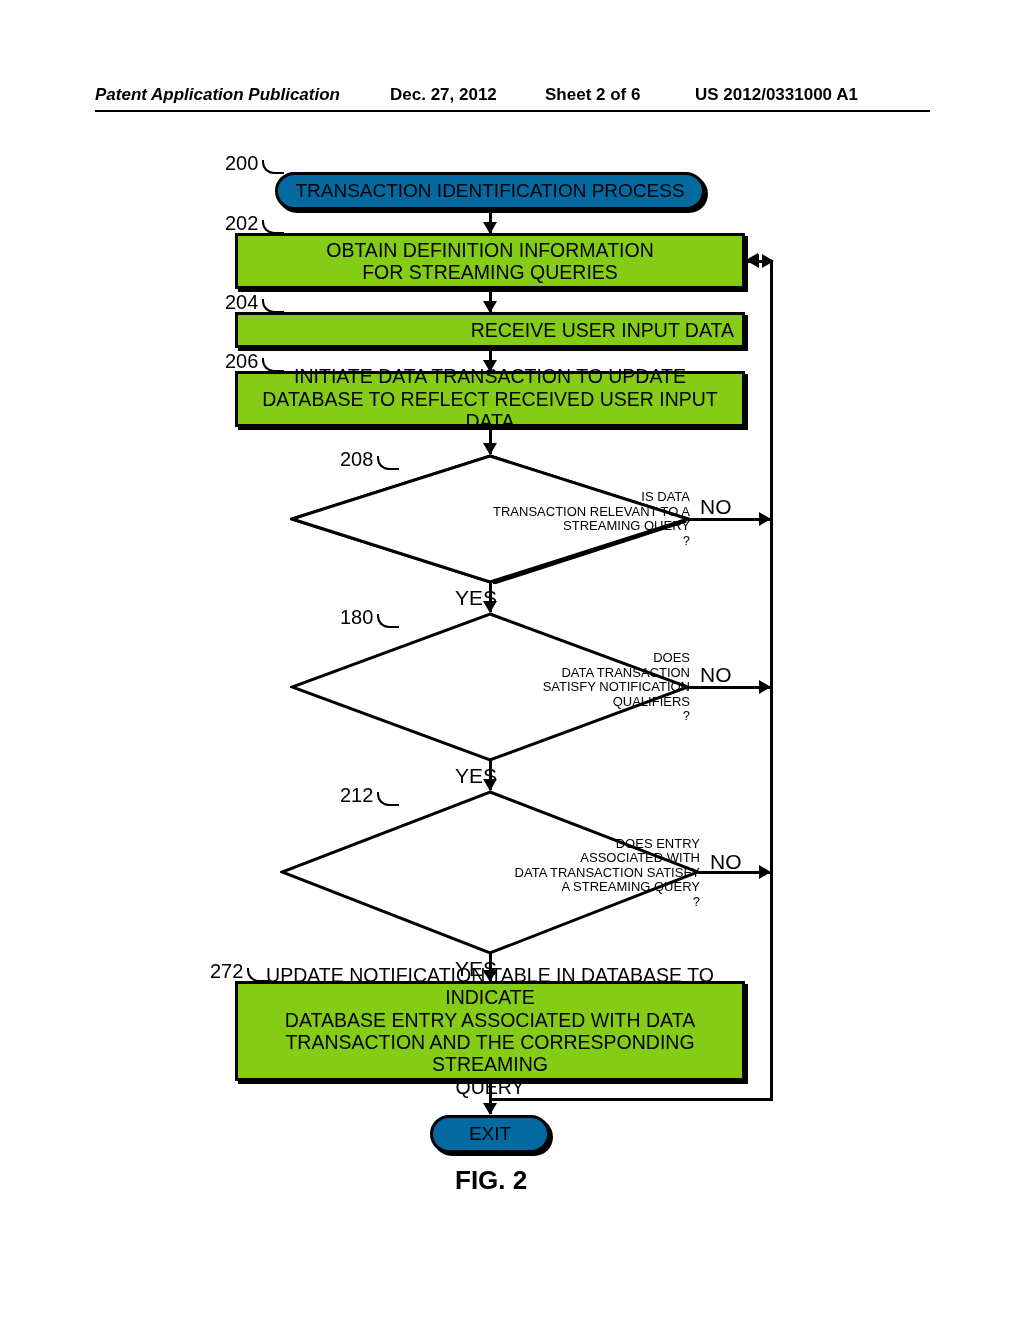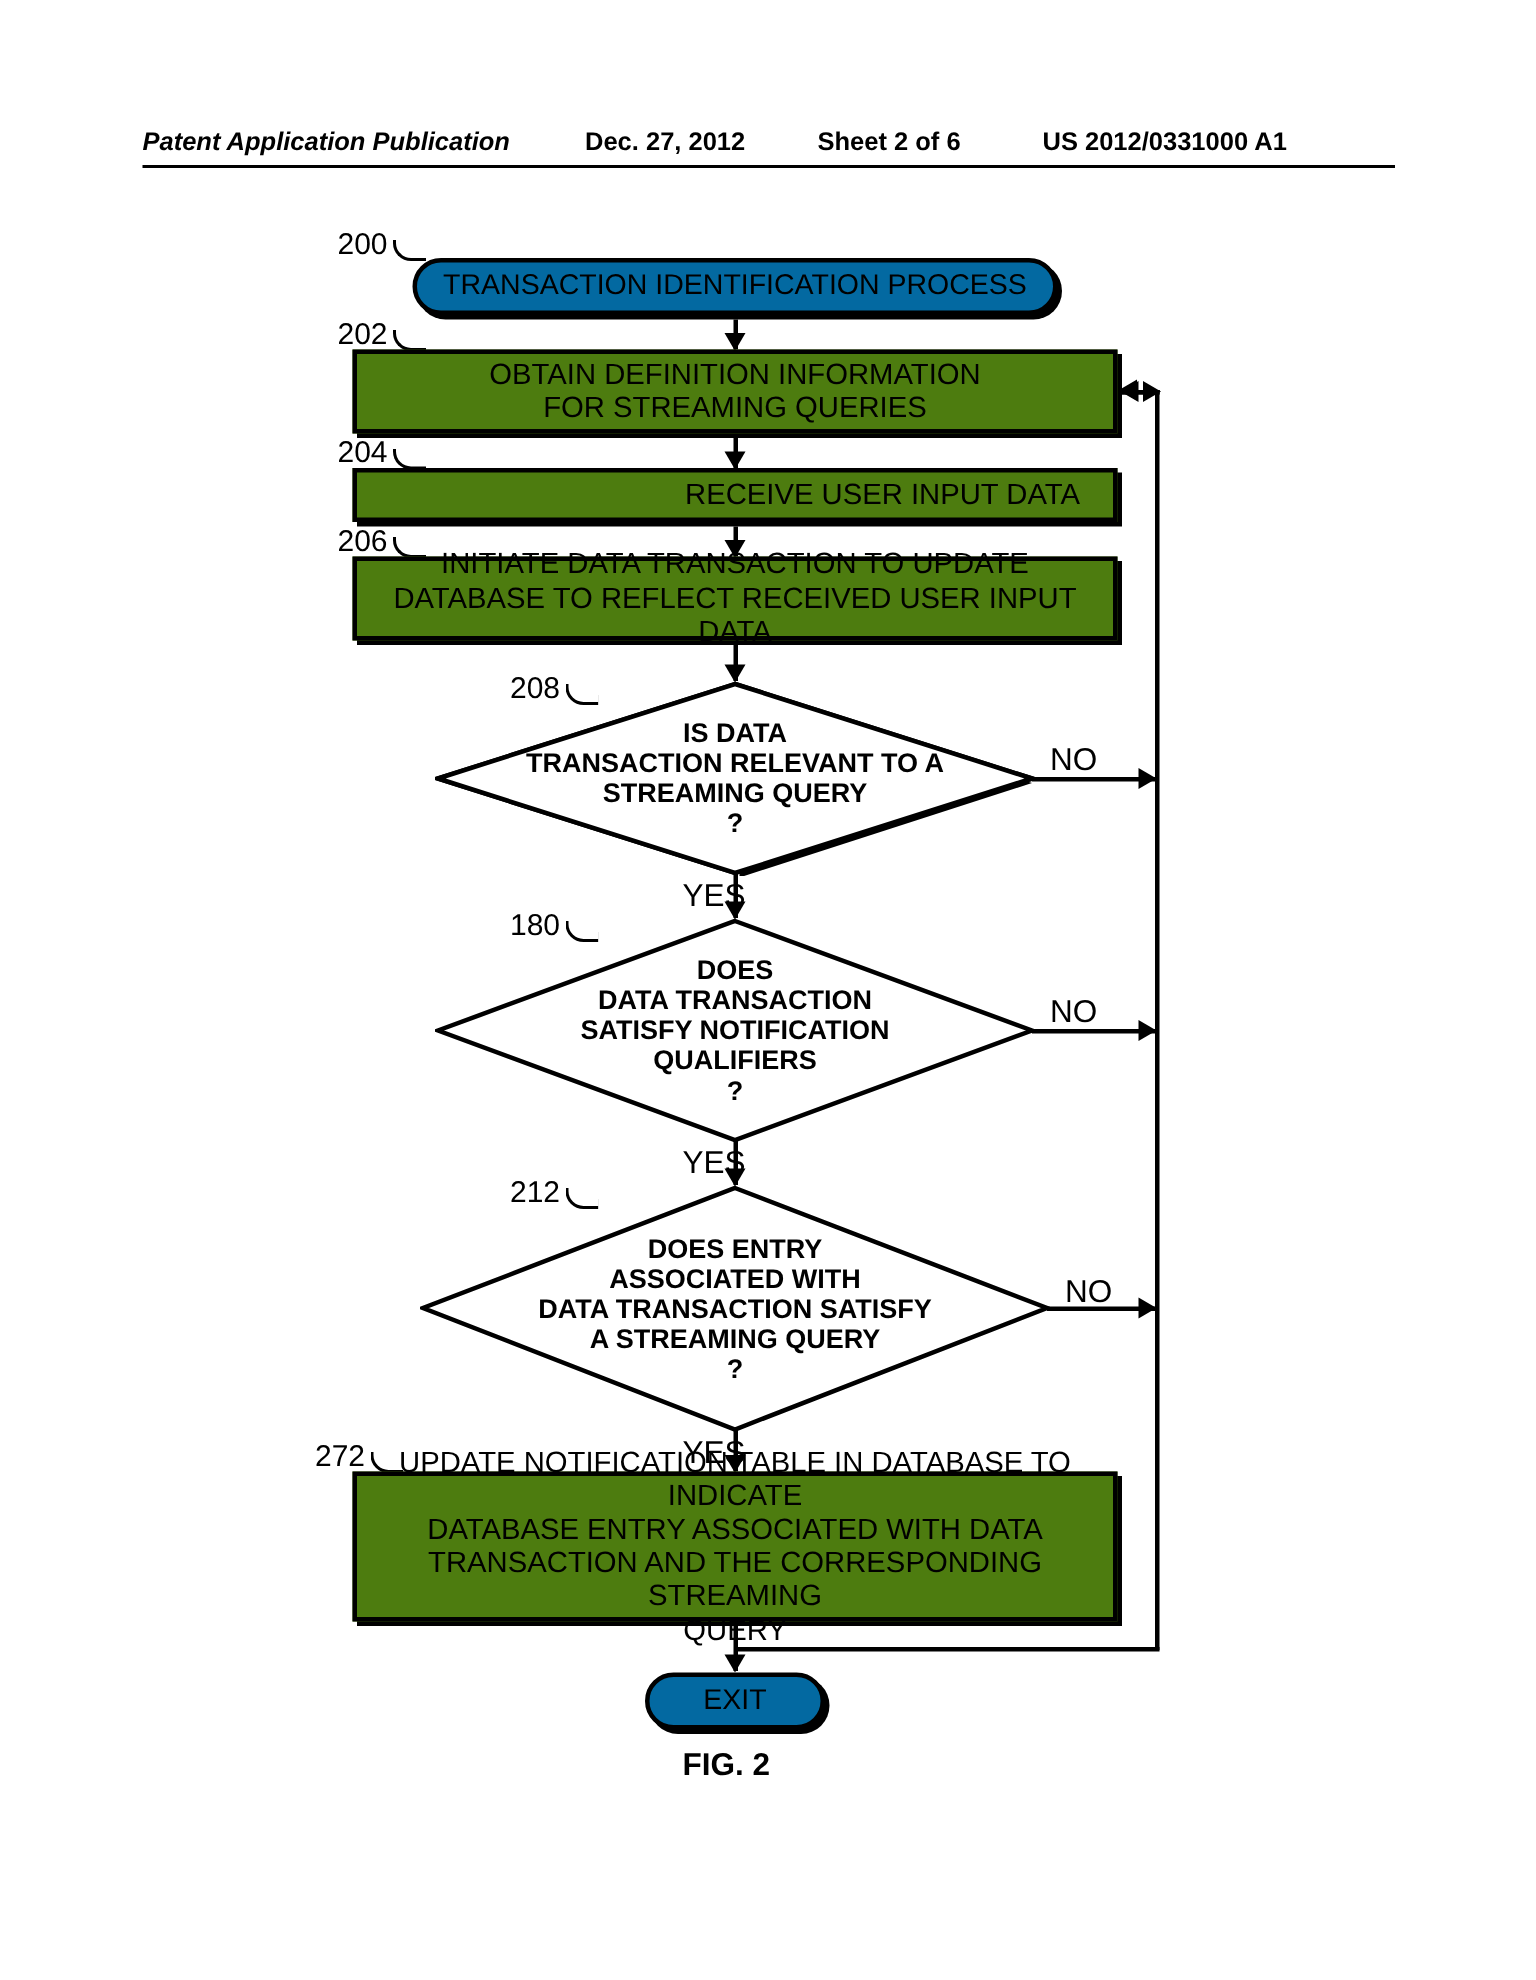--- a/index.html
+++ b/index.html
@@ -63,45 +63,44 @@
     align-items: center;
     justify-content: center;
     font-size: 19px;
     text-align: center;
   }
 
   
   .process {
     position: absolute;
     border: 3px solid #000;
-    background: #4d7c0f;
+    background: #84cc16;
     box-shadow: 3px 3px 0 #000;
     display: flex;
     align-items: center;
     justify-content: center;
     font-size: 19.5px;
     text-align: center;
     line-height: 1.15;
-    padding: 4px 22px;
+    padding: 4px 8px;
   }
 
   
   .decision {
     position: absolute;
   }
   .decision svg { position: absolute; top: 0; left: 0; }
   .decision .dtext {
     position: absolute;
     width: 100%;
     top: 50%;
     transform: translateY(-50%);
-    text-align: center;
-    font-size: 18px;
+    text-align: right;
+    font-size: 13px;
     line-height: 1.12;
-    font-weight: bold;
   }
 
   
   .branch {
     position: absolute;
     font-size: 21px;
   }
 
   
   .vline {
@@ -137,21 +136,21 @@
     position: absolute;
     left: -1px;
     top: -6px;
     border-top: 7px solid transparent;
     border-bottom: 7px solid transparent;
     border-right: 12px solid #000;
   }
 
   .fig-caption {
     position: absolute;
-    font-size: 21px;
+    font-size: 26px;
     font-weight: bold;
     text-align: right;
   }
 </style>
 </head>
 <body>
 
 <div class="page-header">
   <span class="hdr-left">Patent Application Publication</span>
   <span class="hdr-mid">Dec. 27, 2012</span>

